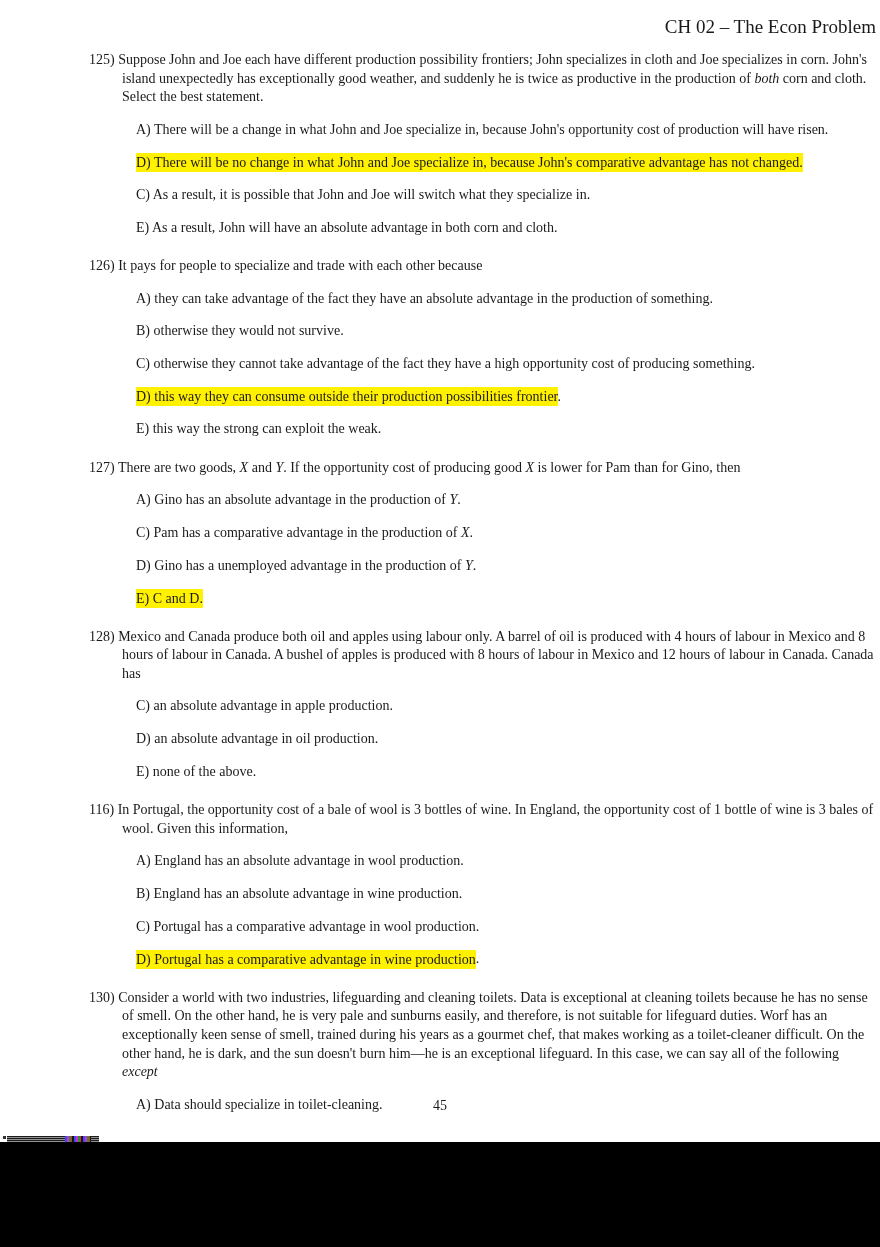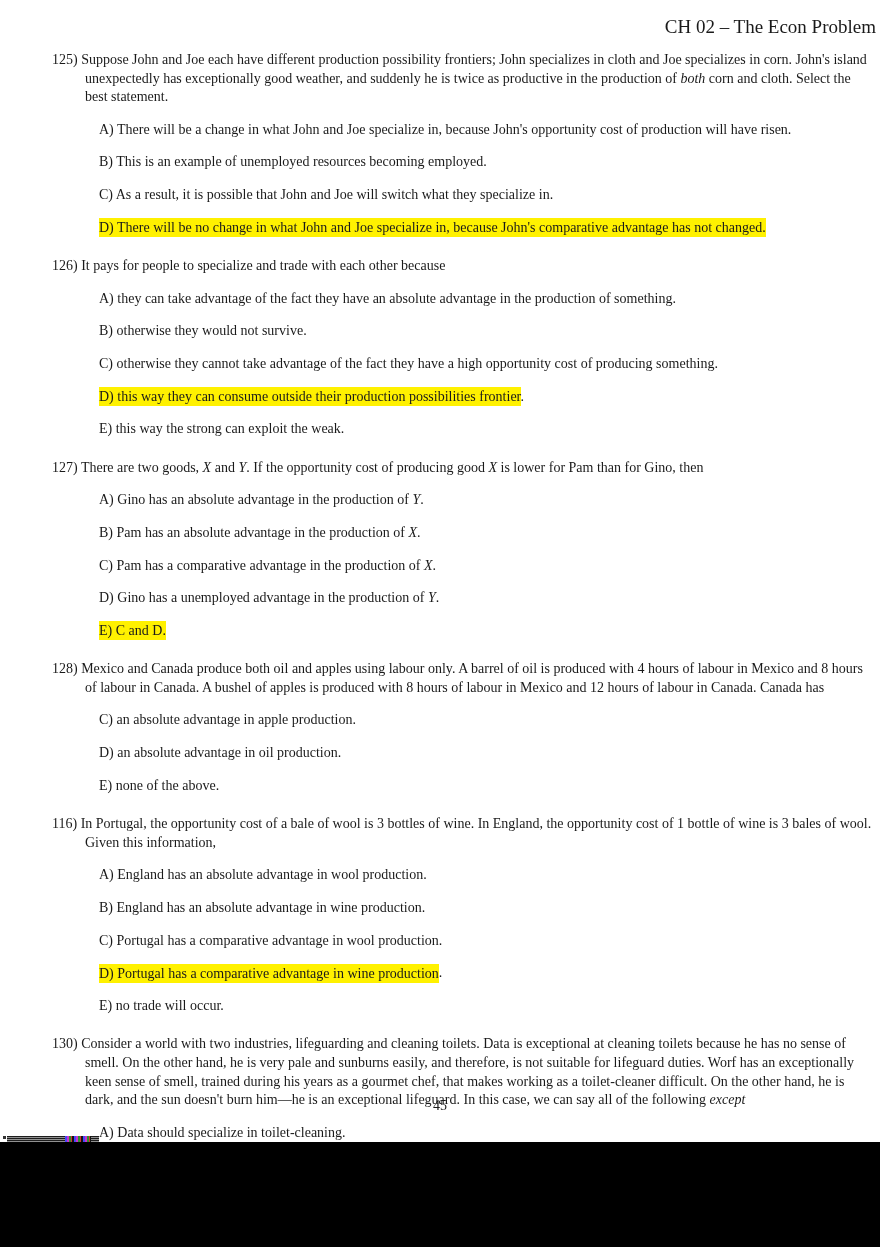--- a/index.html
+++ b/index.html
@@ -13,21 +13,21 @@
     width:880px;height:1247px;position:relative;overflow:hidden;
     background:var(--page-background);
     color:var(--text-color);
     font-family:"Liberation Serif","DejaVu Serif",serif;
   }
   .header{
     position:absolute;top:19px;right:4px;
     font-size:19px;line-height:16px;white-space:nowrap;
   }
   .content{position:absolute;top:37px;left:52px;right:4px;}
-  .question{margin-bottom:20px;}
+  .question{margin-bottom:20px;margin-left:37px;}
   .qbody{font-size:14px;line-height:18.6px;padding-left:33px;text-indent:-33px;}
   .option{font-size:14px;line-height:18.6px;margin-left:47px;padding-left:20px;text-indent:-20px;}
   .it{font-style:italic;}
   .hl{background:var(--highlight-color);padding-top:1.5px;padding-bottom:2.5px;}
   .footer{position:absolute;top:1098px;left:0;width:100%;text-align:center;font-size:14px;}
   .artifact{
     position:absolute;left:7px;top:1136px;width:92px;height:6px;
     background:repeating-linear-gradient(180deg,#1c1c1c 0 1px,#909090 1px 2px);
   }
   .artifact::before{
@@ -47,57 +47,55 @@
 
 <div>
 
   <div class="header">CH 02 – The Econ Problem</div>
 
   <div class="content">
 
     <section class="question">
       <p class="qbody"><span class="qnum">125)</span><span> Suppose John and Joe each have different production possibility frontiers; John specializes in cloth and Joe specializes in corn. John's island unexpectedly has exceptionally good weather, and suddenly he is twice as productive in the production of </span><span class="it">both</span><span> corn and cloth. Select the best statement.</span></p>
       <p class="option"><span>A)</span><span> There will be a change in what John and Joe specialize in, because John's opportunity cost of production will have risen.</span></p>
-      <p class="option"><span>B)</span><span> This is an example of unemployed resources becoming employed.</span></p>
+      <p class="option"><span class="hl">D)</span><span class="hl"> There will be no change in what John and Joe specialize in, because John's comparative advantage has not changed.</span></p>
       <p class="option"><span>C)</span><span> As a result, it is possible that John and Joe will switch what they specialize in.</span></p>
-      <p class="option"><span class="hl">D)</span><span class="hl"> There will be no change in what John and Joe specialize in, because John's comparative advantage has not changed.</span></p>
+      <p class="option"><span>E)</span><span> As a result, John will have an absolute advantage in both corn and cloth.</span></p>
     </section>
 
     <section class="question">
       <p class="qbody"><span class="qnum">126)</span><span> It pays for people to specialize and trade with each other because</span></p>
       <p class="option"><span>A)</span><span> they can take advantage of the fact they have an absolute advantage in the production of something.</span></p>
       <p class="option"><span>B)</span><span> otherwise they would not survive.</span></p>
       <p class="option"><span>C)</span><span> otherwise they cannot take advantage of the fact they have a high opportunity cost of producing something.</span></p>
       <p class="option"><span class="hl">D)</span><span class="hl"> this way they can consume outside their production possibilities frontier</span><span>.</span></p>
       <p class="option"><span>E)</span><span> this way the strong can exploit the weak.</span></p>
     </section>
 
     <section class="question">
       <p class="qbody"><span class="qnum">127)</span><span> There are two goods, </span><span class="it">X</span><span> and </span><span class="it">Y</span><span>. If the opportunity cost of producing good </span><span class="it">X</span><span> is lower for Pam than for Gino, then</span></p>
       <p class="option"><span>A)</span><span> Gino has an absolute advantage in the production of </span><span class="it">Y</span><span>.</span></p>
-      <p class="option"><span>B)</span><span> Pam has an absolute advantage in the production of </span><span class="it">X</span><span>.</span></p>
       <p class="option"><span>C)</span><span> Pam has a comparative advantage in the production of </span><span class="it">X</span><span>.</span></p>
       <p class="option"><span>D)</span><span> Gino has a unemployed advantage in the production of </span><span class="it">Y</span><span>.</span></p>
       <p class="option"><span class="hl">E)</span><span class="hl"> C and D.</span></p>
     </section>
 
     <section class="question">
       <p class="qbody"><span class="qnum">128)</span><span> Mexico and Canada produce both oil and apples using labour only. A barrel of oil is produced with 4 hours of labour in Mexico and 8 hours of labour in Canada. A bushel of apples is produced with 8 hours of labour in Mexico and 12 hours of labour in Canada. Canada has</span></p>
       <p class="option"><span>C)</span><span> an absolute advantage in apple production.</span></p>
       <p class="option"><span>D)</span><span> an absolute advantage in oil production.</span></p>
       <p class="option"><span>E)</span><span> none of the above.</span></p>
     </section>
 
     <section class="question">
       <p class="qbody"><span class="qnum">116)</span><span> In Portugal, the opportunity cost of a bale of wool is 3 bottles of wine. In England, the opportunity cost of 1 bottle of wine is 3 bales of wool. Given this information,</span></p>
       <p class="option"><span>A)</span><span> England has an absolute advantage in wool production.</span></p>
       <p class="option"><span>B)</span><span> England has an absolute advantage in wine production.</span></p>
       <p class="option"><span>C)</span><span> Portugal has a comparative advantage in wool production.</span></p>
       <p class="option"><span class="hl">D)</span><span class="hl"> Portugal has a comparative advantage in wine production</span><span>.</span></p>
-      <p class="option"><span>E)</span><span> no trade will occur.</span></p>
     </section>
 
     <section class="question">
       <p class="qbody"><span class="qnum">130)</span><span> Consider a world with two industries, lifeguarding and cleaning toilets. Data is exceptional at cleaning toilets because he has no sense of smell. On the other hand, he is very pale and sunburns easily, and therefore, is not suitable for lifeguard duties. Worf has an exceptionally keen sense of smell, trained during his years as a gourmet chef, that makes working as a toilet-cleaner difficult. On the other hand, he is dark, and the sun doesn't burn him—he is an exceptional lifeguard. In this case, we can say all of the following </span><span class="it">except</span></p>
       <p class="option"><span>A)</span><span> Data should specialize in toilet-cleaning.</span></p>
 
     </section>
 
   </div>
 

